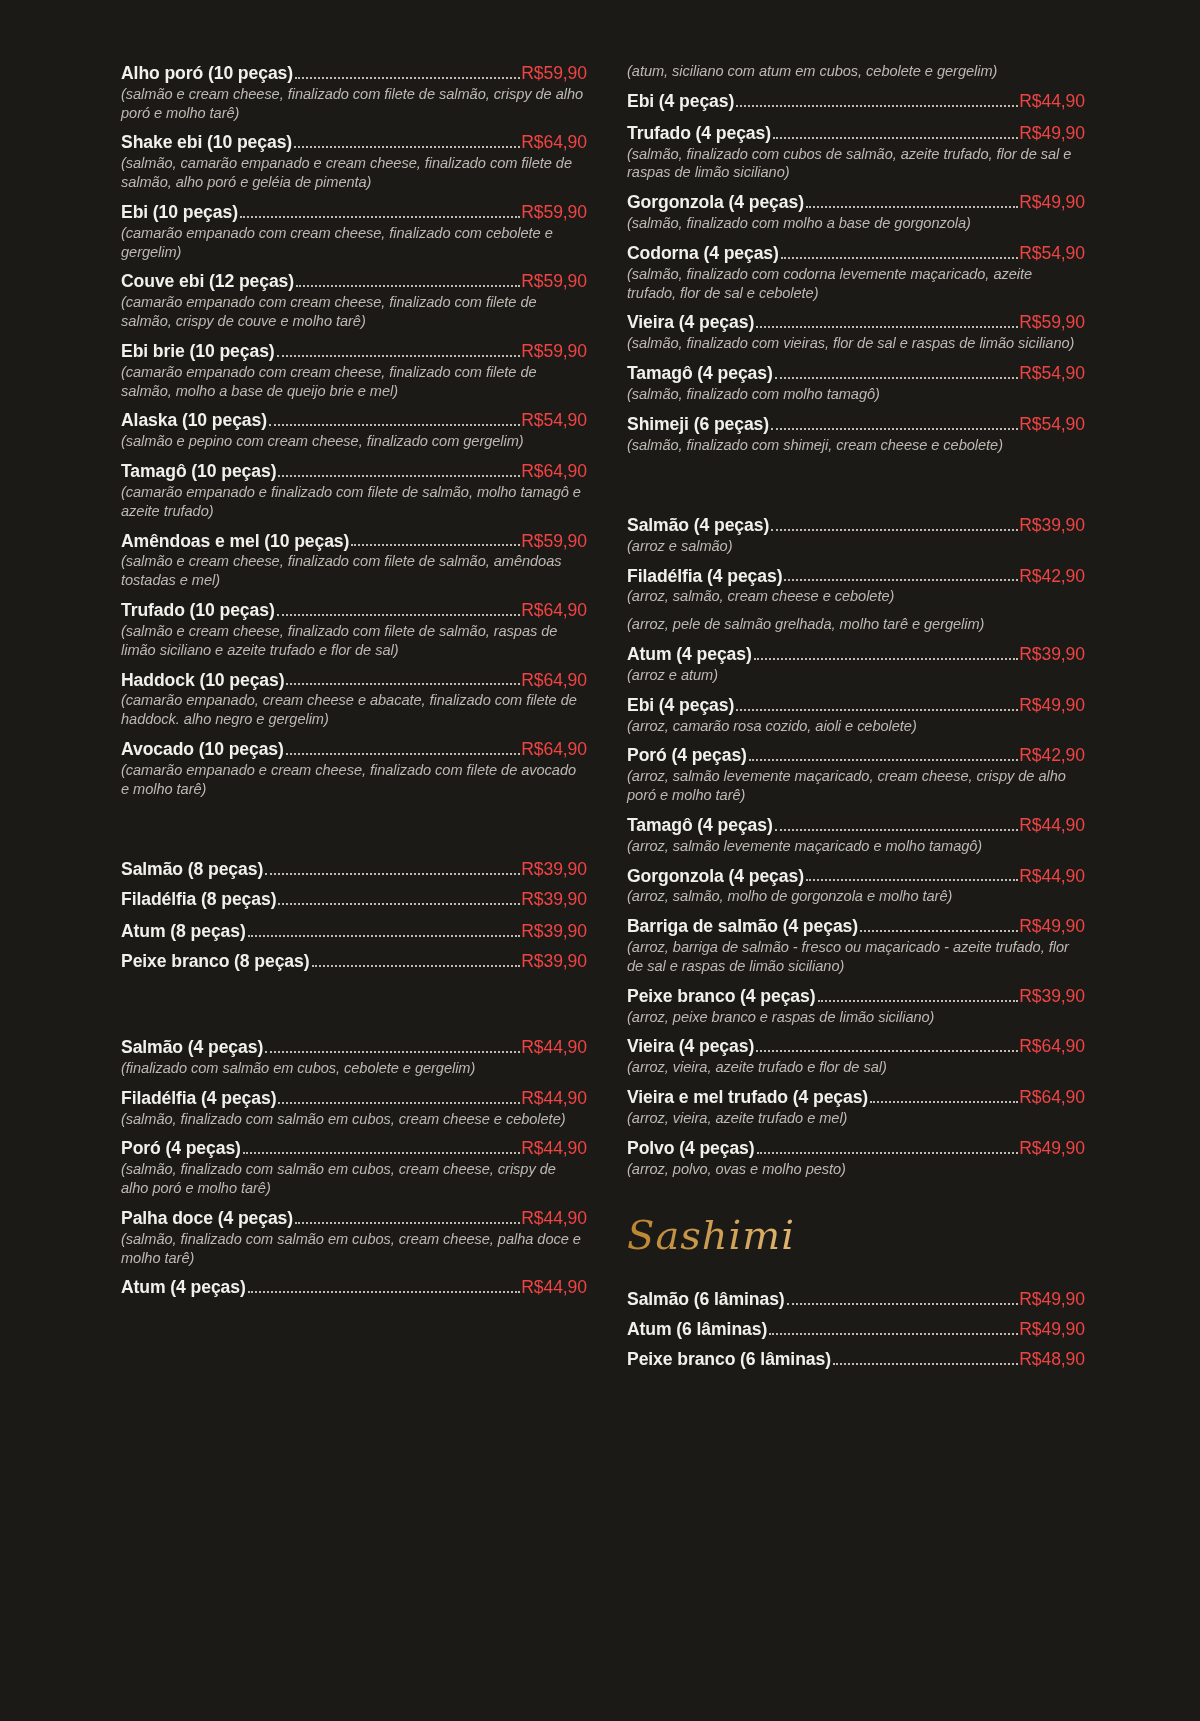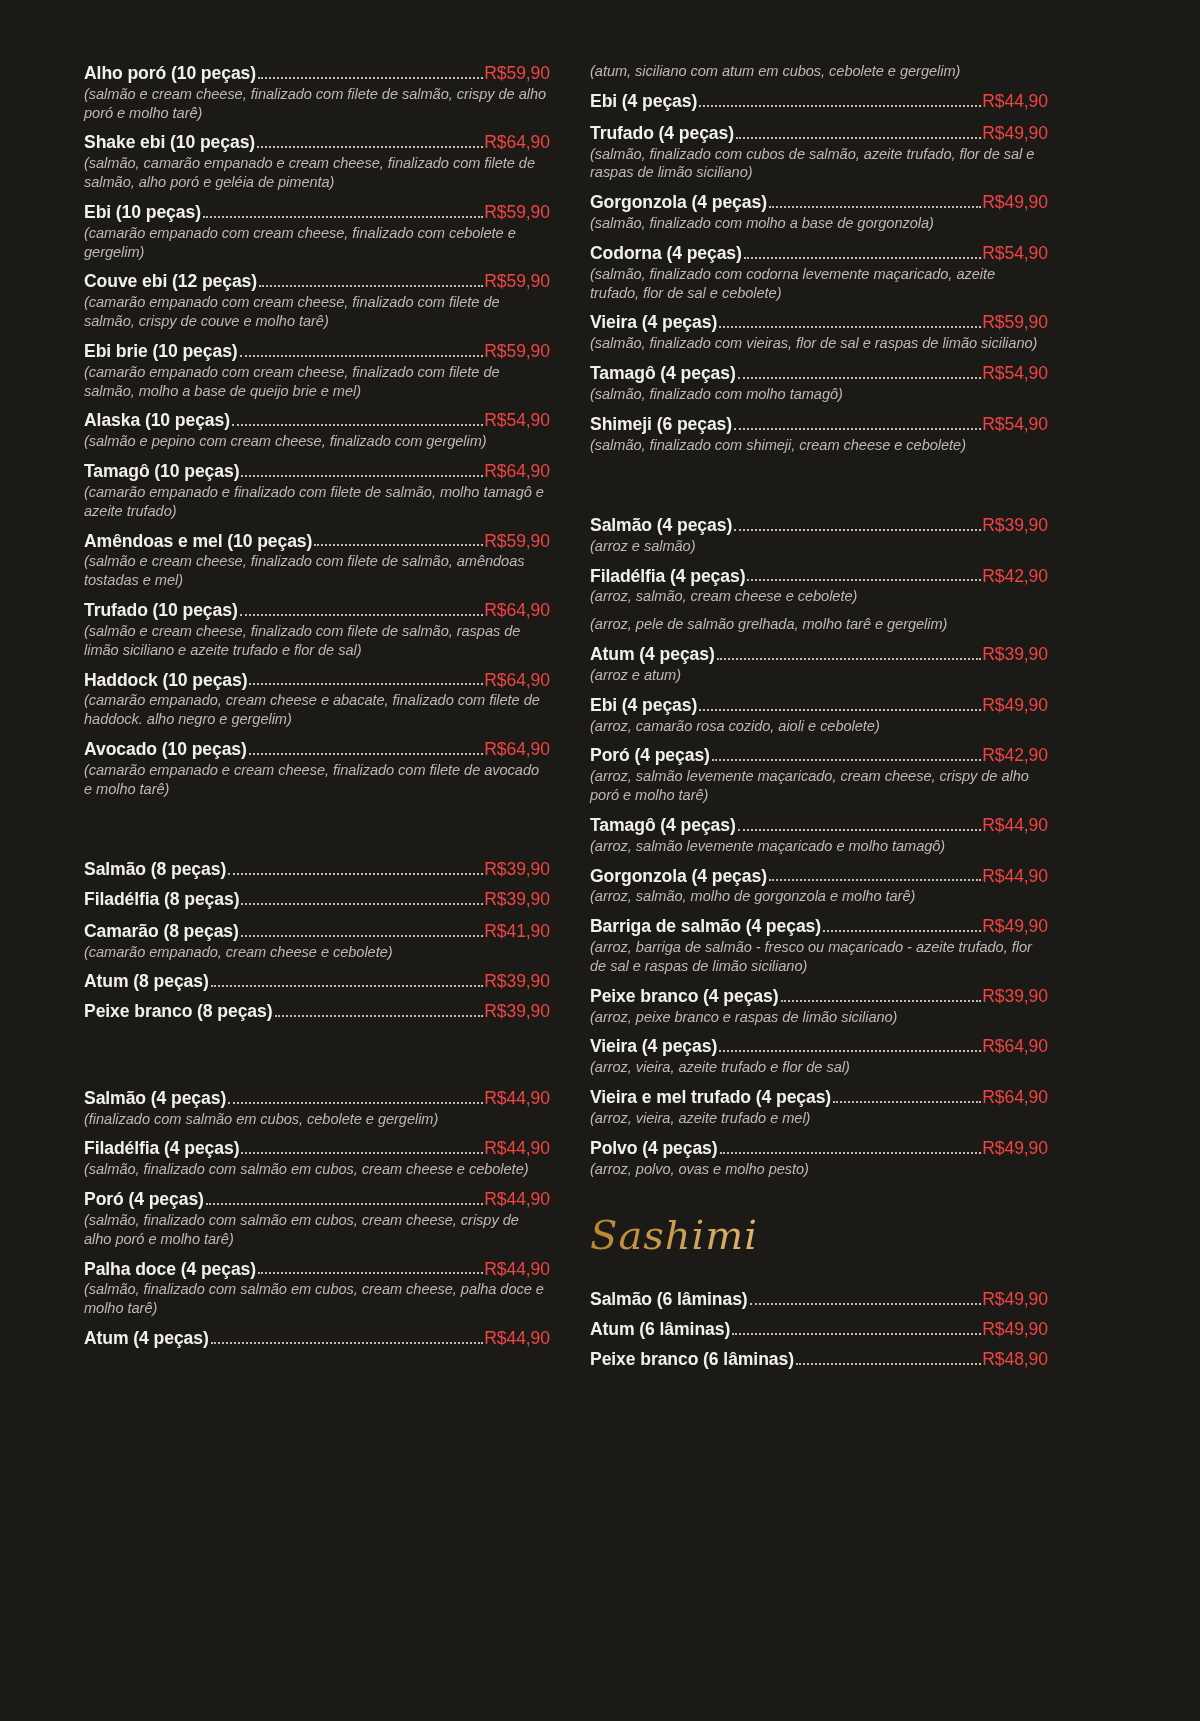--- a/index.html
+++ b/index.html
@@ -19,20 +19,21 @@
 
   #page {
     position: relative;
     width: 1200px;
     height: 1721px;
     background: #1c1a17;
     padding: 62px 78px 40px 84px;
     display: flex;
     gap: 40px;
     align-items: flex-start;
+    justify-content: center;
   }
 
   .column {
     width: 466px;
     flex: 0 0 466px;
   }
   .column.right { width: 458px; flex: 0 0 458px; }
 
   
   .section-head {
@@ -213,28 +214,20 @@
             <span class="item-price">R$39,90</span>
           </div>
         </div>
         <div class="item hasdesc">
           <div class="item-line">
             <span class="item-name">Filadélfia (8 peças)</span>
             <span class="leader"></span>
             <span class="item-price">R$39,90</span>
           </div>
         </div>
-        <div class="item hasdesc">
-          <div class="item-line">
-            <span class="item-name">Camarão (8 peças)</span>
-            <span class="leader"></span>
-            <span class="item-price">R$41,90</span>
-          </div>
-          <div class="item-desc">(camarão empanado, cream cheese e cebolete)</div>
-        </div>
         <div class="item nodesc">
           <div class="item-line">
             <span class="item-name">Atum (8 peças)</span>
             <span class="leader"></span>
             <span class="item-price">R$39,90</span>
           </div>
         </div>
         <div class="item nodesc">
           <div class="item-line">
             <span class="item-name">Peixe branco (8 peças)</span>

